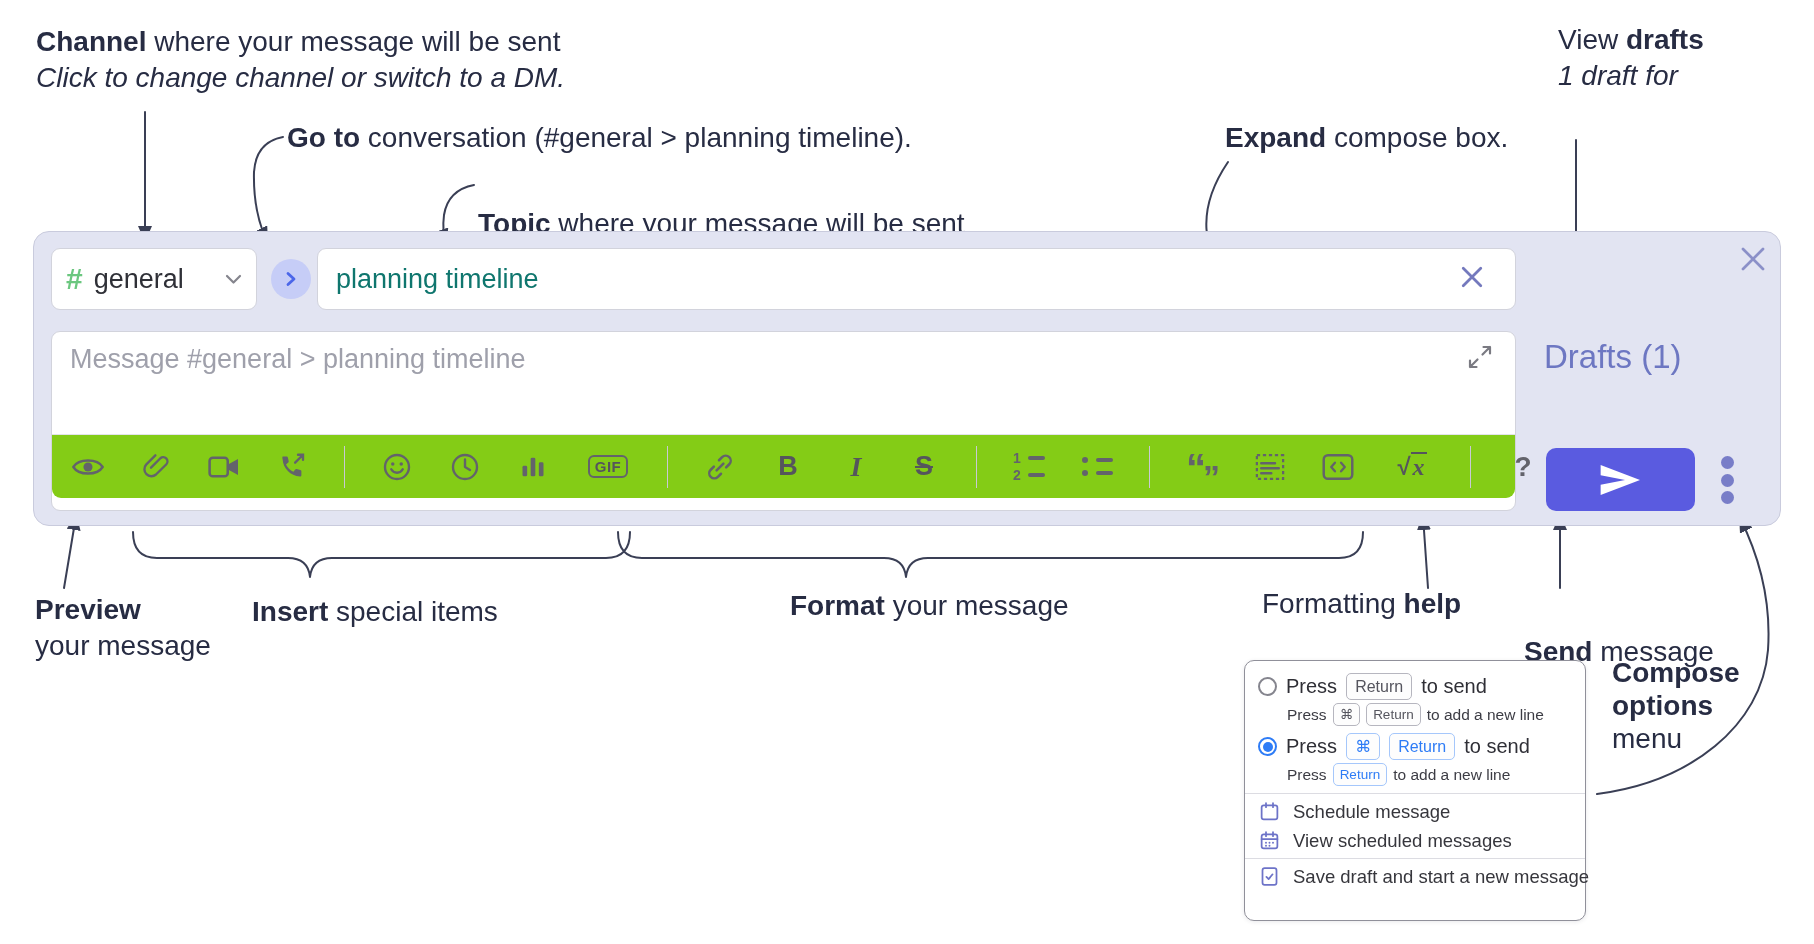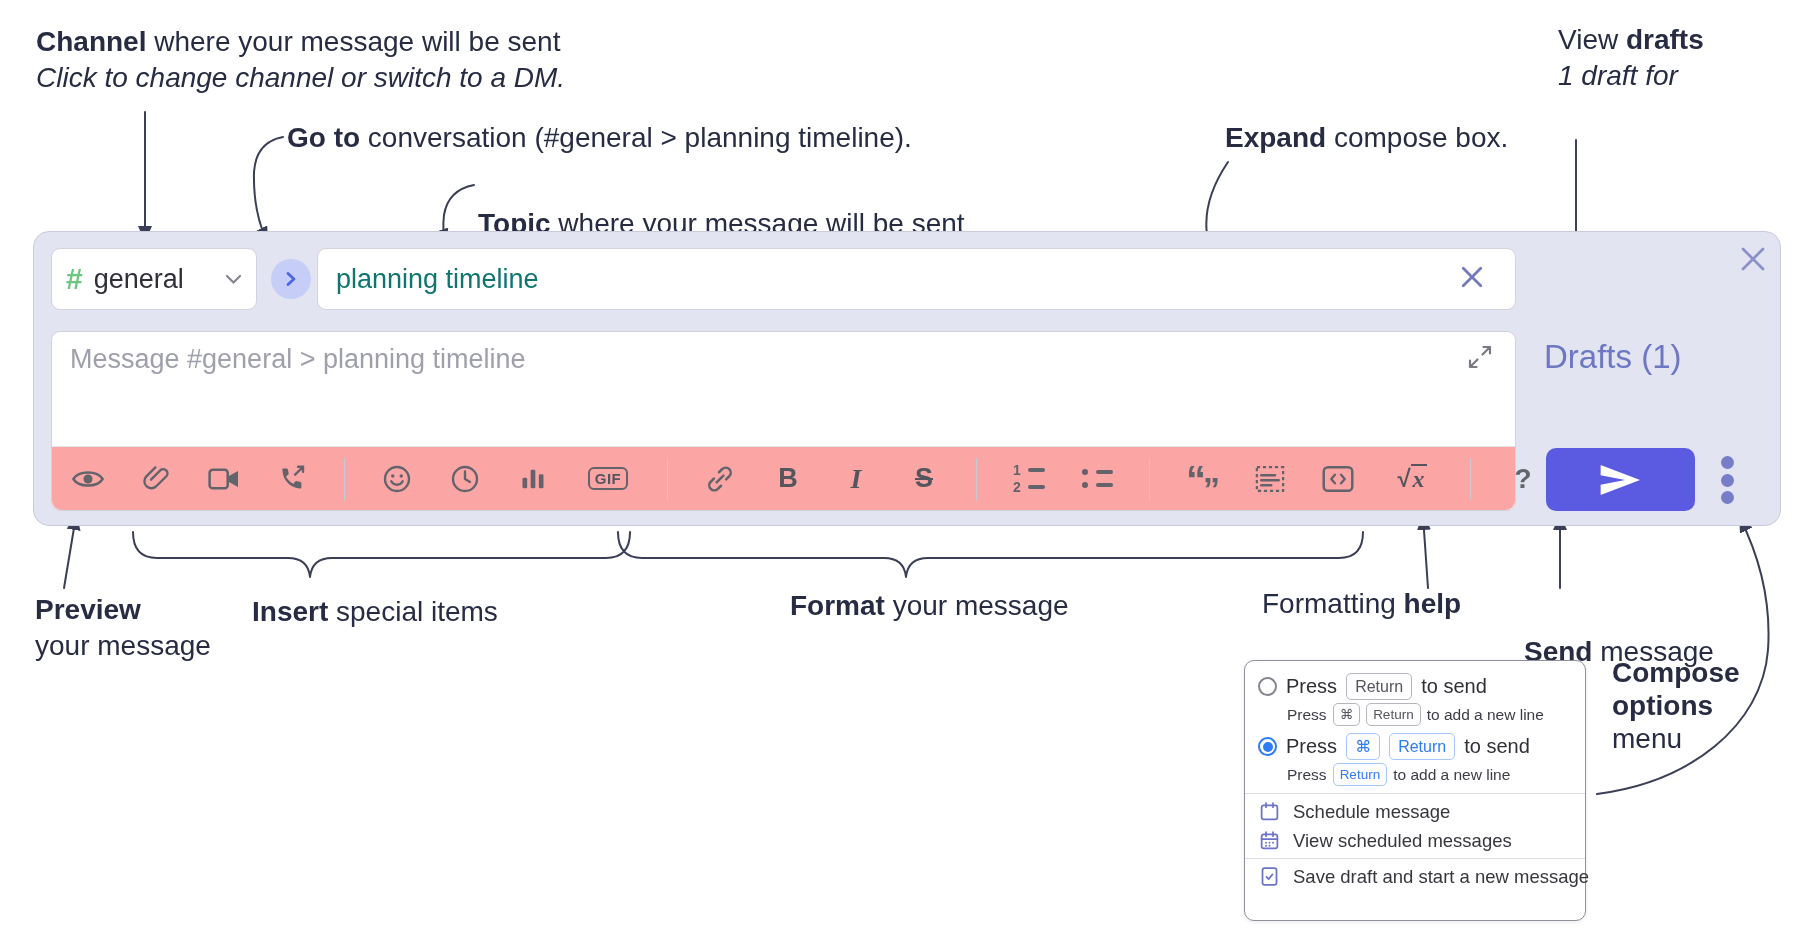--- a/index.html
+++ b/index.html
@@ -60,22 +60,22 @@
   }
   .msg-input {
     position:absolute; left:0; top:0; width:100%; height:114px; border:none; outline:none;
     resize:none; background:transparent; font-family:inherit; font-size:27px; color:#2b2b30;
     padding:12px 60px 0 18px;
   }
   .msg-input::placeholder { color:#9fa0ab; opacity:1; }
   .expand-ic { position:absolute; right:22px; top:12px; width:26px; height:26px; cursor:pointer; }
 
   .toolbar {
-    position:absolute; left:0; bottom:0; width:100%; height:64px;
-    background:#fca5a5; border-top:1px solid #e3e3ea; border-radius:0 0 9px 9px;
+    position:absolute; left:0; bottom:12px; width:100%; height:64px;
+    background:#84cc16; border-top:1px solid #e3e3ea; border-radius:0 0 9px 9px;
     display:flex; align-items:center; padding-left:20px; gap:36px;
   }
   .tb { width:32px; height:36px; display:flex; align-items:center; justify-content:center;
         color:#63636b; cursor:pointer; flex:none; }
   .tb-div { width:1px; height:42px; background:#c9c9d3; flex:none; }
   .tb-text { font-size:27px; font-weight:700; color:#55555d; }
   .tb-italic { font-family:"Liberation Serif","DejaVu Serif",serif; font-style:italic; font-size:28px; font-weight:600; }
   .tb-strike { text-decoration:line-through; font-weight:600; }
   .gif-box { border:2.4px solid #63636b; border-radius:6px; padding:1px 5px; font-size:15px;
              font-weight:700; letter-spacing:.5px; color:#55555d; }

